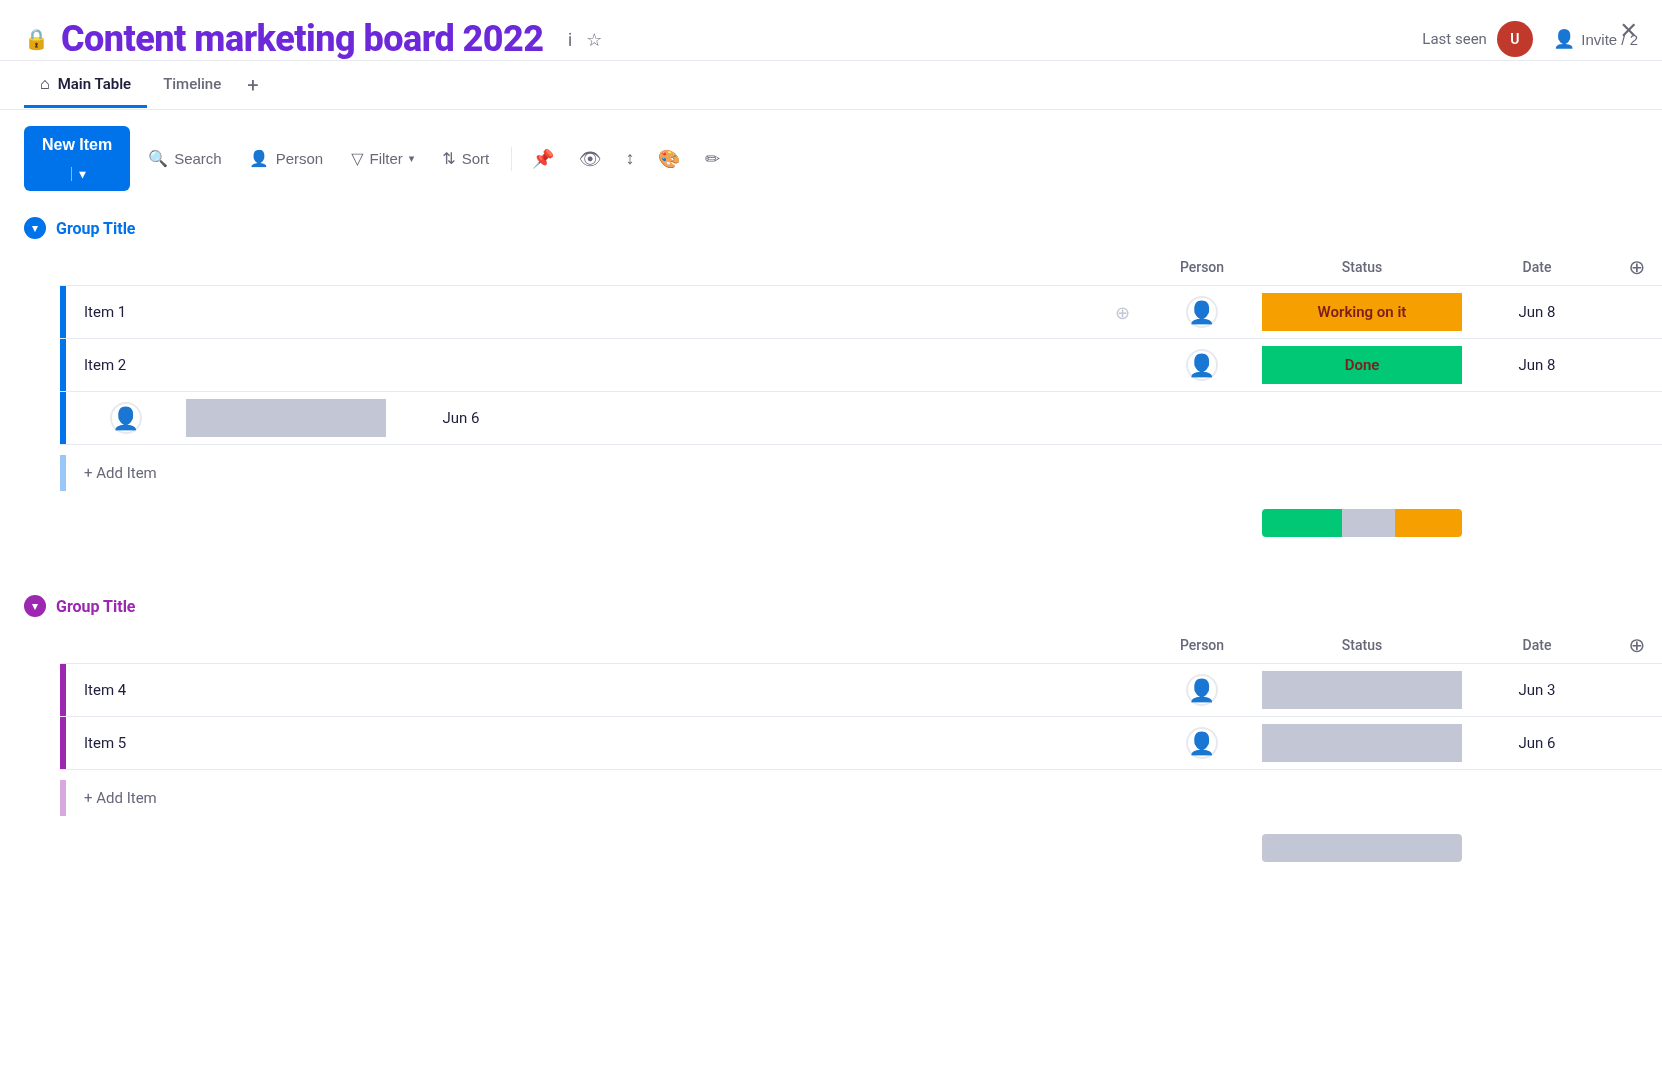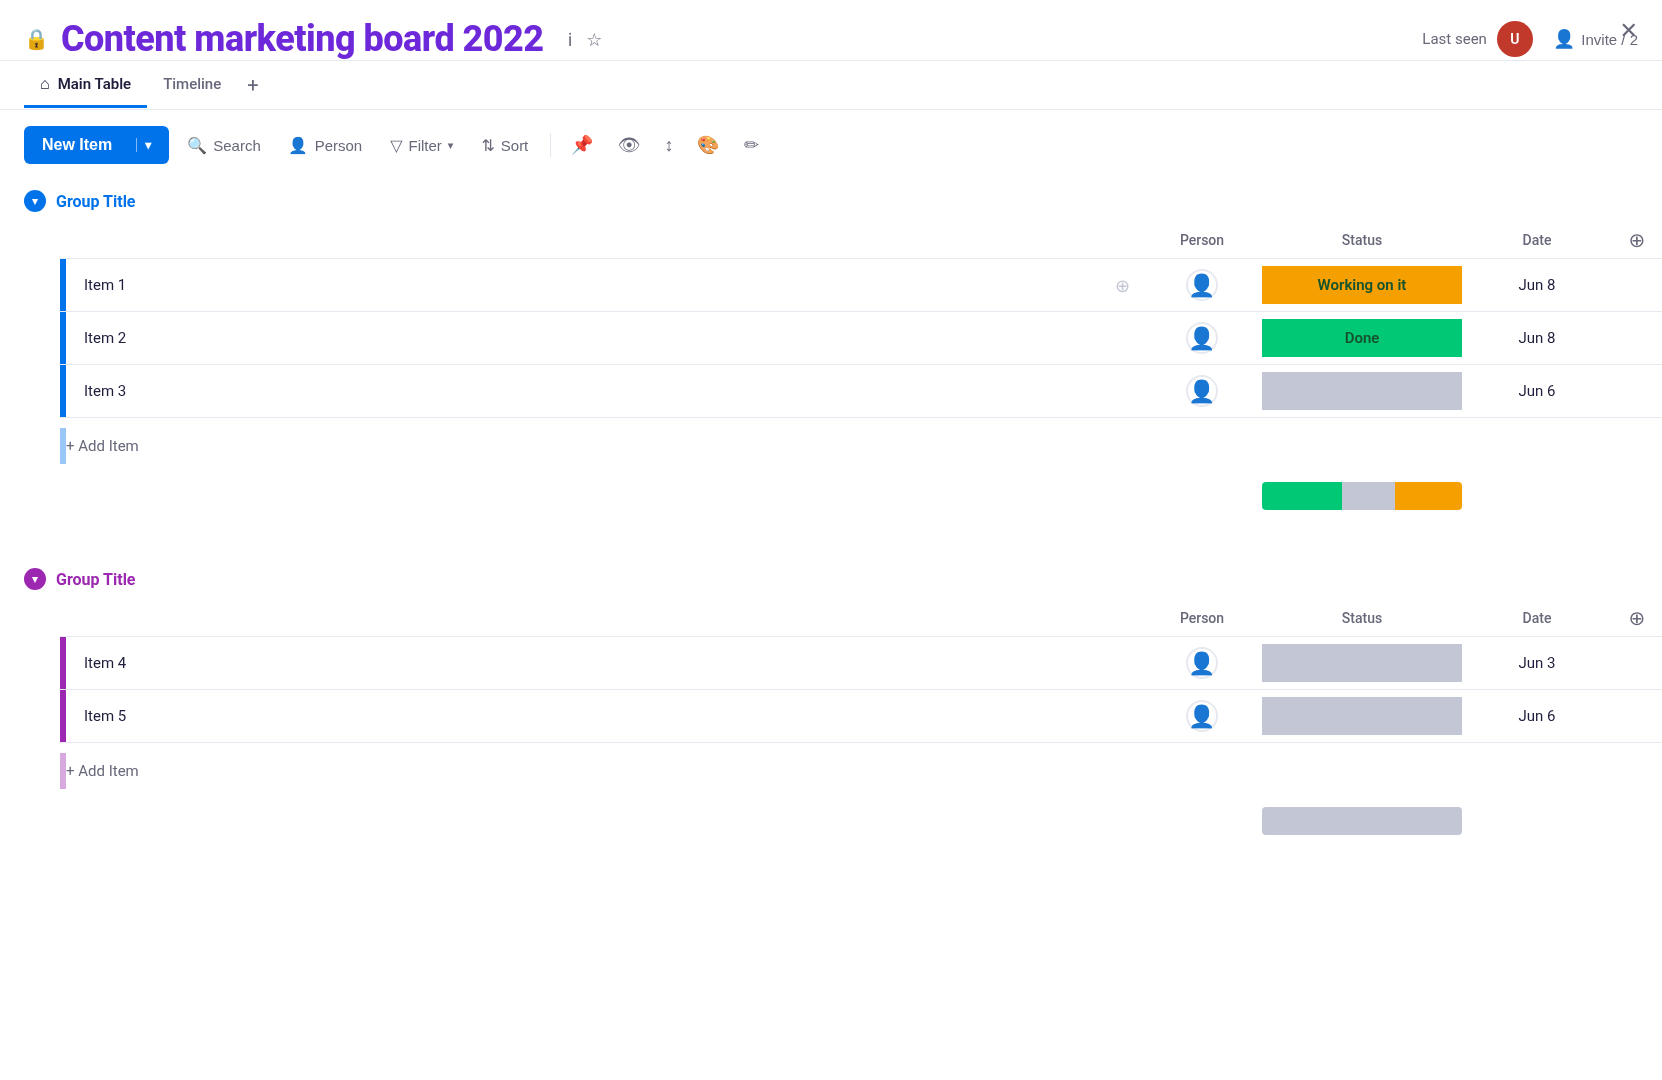--- a/index.html
+++ b/index.html
@@ -118,29 +118,30 @@
     
     .toolbar {
       display: flex;
       align-items: center;
       padding: 16px 24px;
       gap: 8px;
     }
     .new-item-btn {
       display: flex;
       align-items: center;
-      gap: 22px;
+      gap: 13px;
       background: #0073ea;
       color: #fff;
       border: none;
       border-radius: 6px;
       padding: 10px 18px;
       font-size: 16px;
       font-weight: 600;
       cursor: pointer;
+      flex-direction: column;
     }
     .new-item-btn .caret {
       font-size: 12px;
       border-left: 1px solid rgba(255,255,255,0.5);
       padding-left: 8px;
       margin-left: 2px;
     }
     .toolbar-sep {
       width: 1px;
       height: 24px;
@@ -316,21 +317,21 @@
       justify-content: center;
     }
     .status-cell {
       width: 100%;
       height: 38px;
       display: flex;
       align-items: center;
       justify-content: center;
       font-size: 15px;
       font-weight: 600;
-      color: #14532d;
+      color: #7f1d1d;
       border-radius: 0;
     }
     .status-orange { background: #f59f00; }
     .status-green { background: #00c875; }
     .status-gray { background: #c3c6d4; }
 
     .row-date {
       width: 150px;
       text-align: center;
       font-size: 15px;
@@ -352,20 +353,21 @@
       height: 36px;
       background: #0073ea;
       flex-shrink: 0;
       opacity: 0.4;
       border-radius: 0 0 0 0;
     }
     .add-item-indicator.purple {
       background: #9c27b0;
     }
     .add-item-text {
+      padding-left: 18px;
       font-size: 15px;
       color: #676879;
       cursor: pointer;
     }
 
     
     .summary-bar {
       display: flex;
       justify-content: flex-end;
       margin-left: 60px;
@@ -548,24 +550,20 @@
       </div>
       <div class="row-status">
         <div class="status-cell status-green">Done</div>
       </div>
       <div class="row-date">Jun 8</div>
       <div class="row-extra"></div>
     </div>
 
     <div class="table-row">
       <div class="row-indicator"></div>
-      <div class="row-name">
-        <span class="row-name-text">Item 3</span>
-        <span class="row-comment-icon">⊕</span>
-      </div>
       <div class="row-person">
         <div class="person-avatar">👤</div>
       </div>
       <div class="row-status">
         <div class="status-cell status-gray"></div>
       </div>
       <div class="row-date">Jun 6</div>
       <div class="row-extra"></div>
     </div>
 

